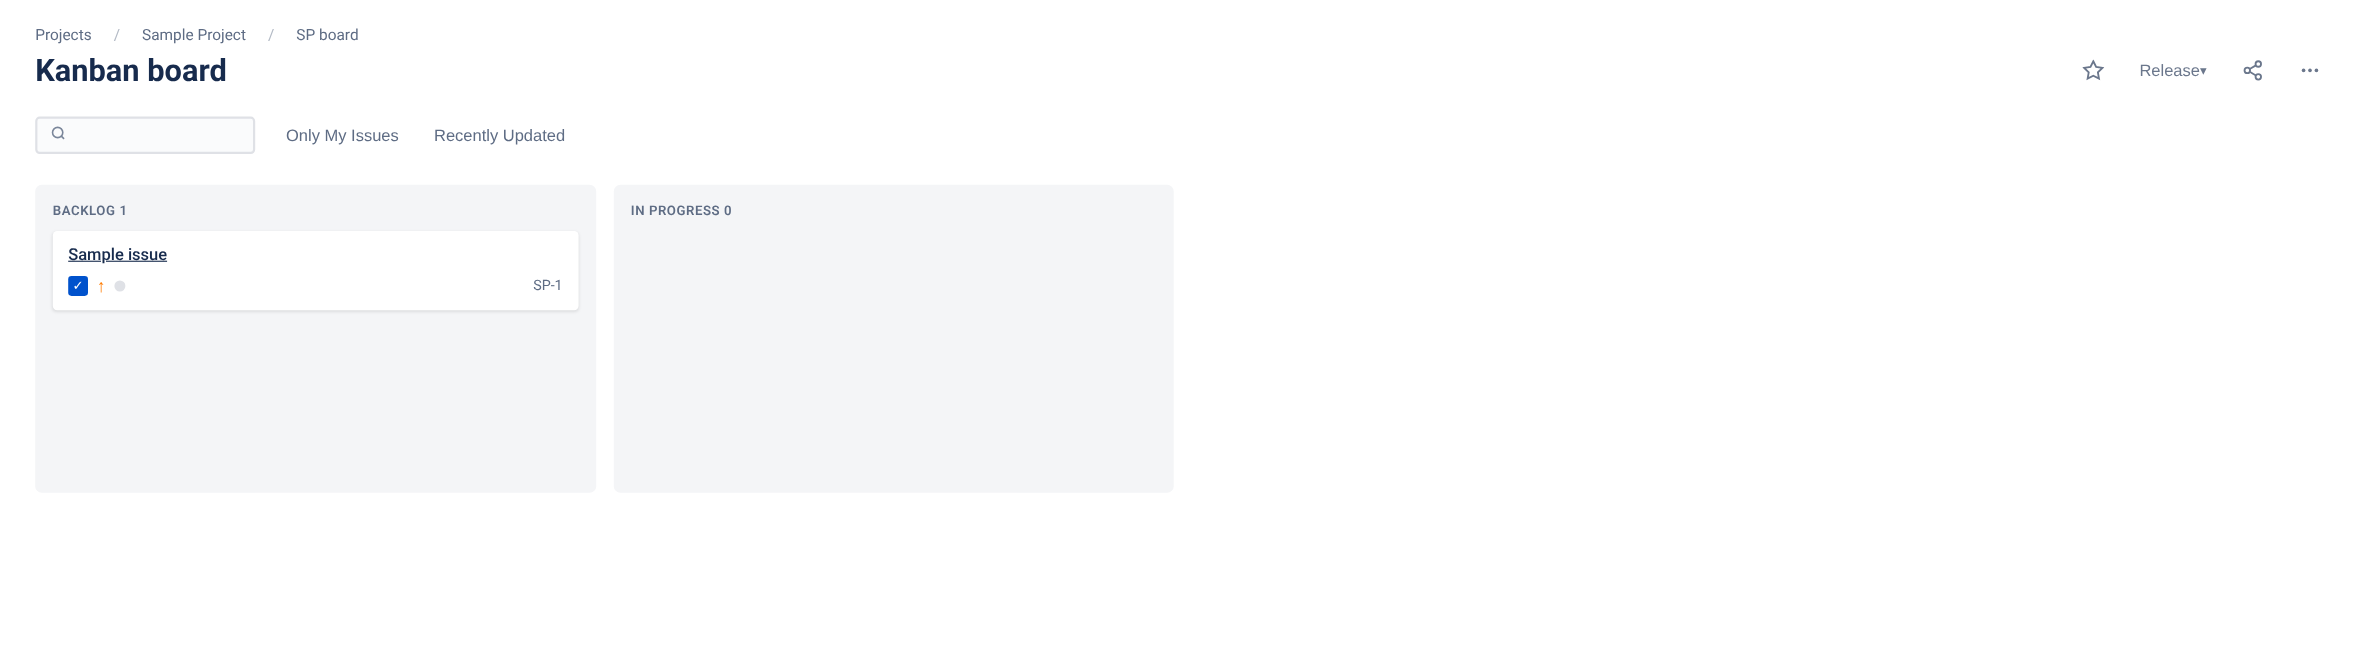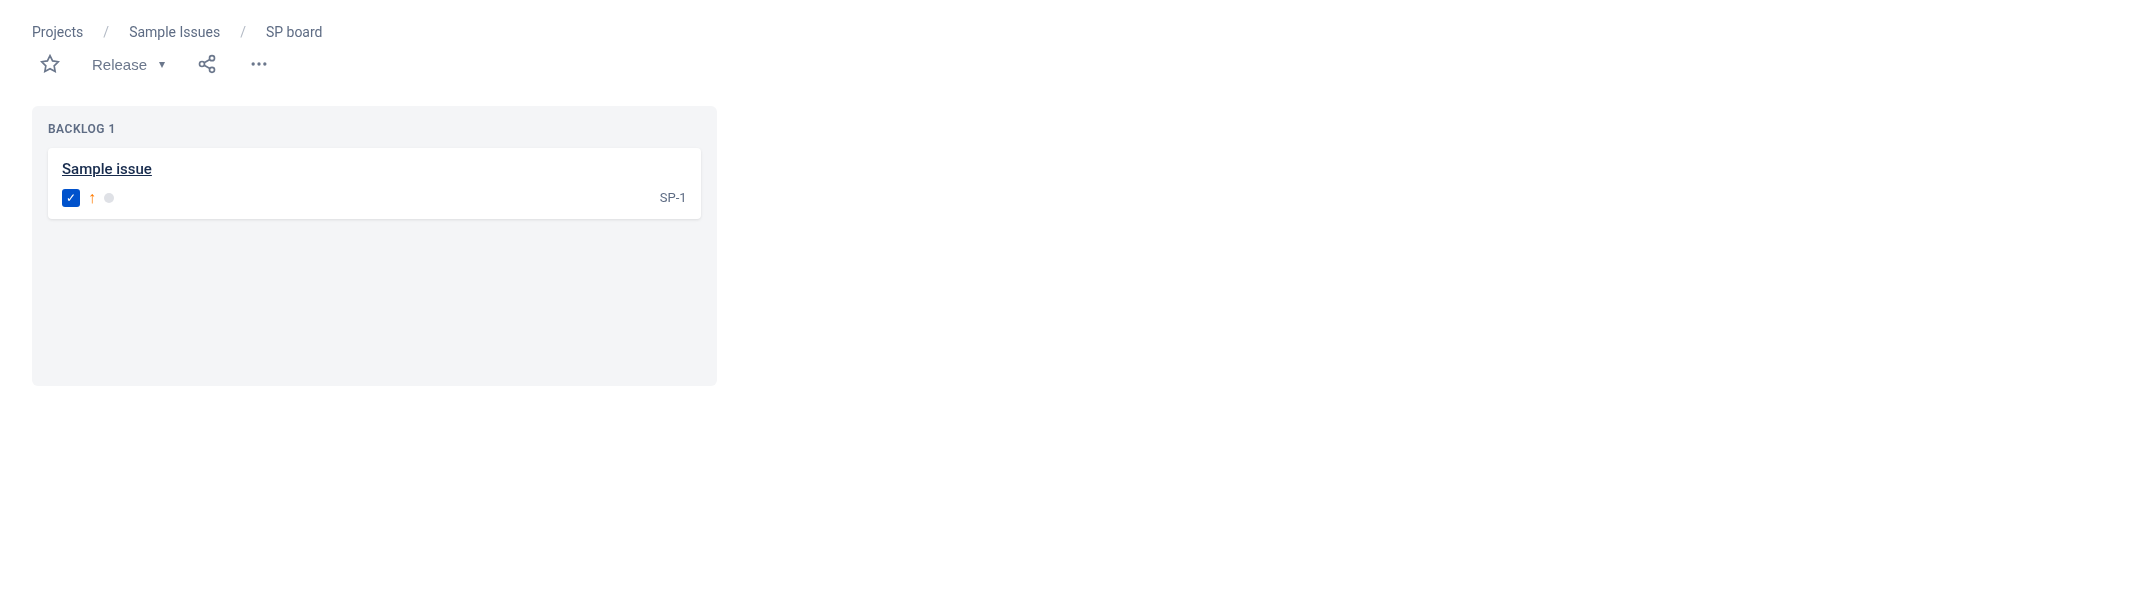--- a/index.html
+++ b/index.html
@@ -55,21 +55,21 @@
       align-items: center;
       justify-content: center;
       border-radius: 4px;
       color: #6b778c;
       font-size: 18px;
     }
 
     .release-btn {
       display: flex;
       align-items: center;
-      gap: 12px;
+      gap: 0;
       border: none;
       background: transparent;
       cursor: pointer;
       color: #6b778c;
       font-size: 15px;
       padding: 6px 8px;
       border-radius: 4px;
     }
     .release-btn .chevron {
       font-size: 12px;
@@ -108,21 +108,21 @@
       background: transparent;
       cursor: pointer;
       font-size: 15px;
       color: #5e6c84;
       padding: 6px 4px;
       border-radius: 4px;
     }
 
     .board-columns {
       display: grid;
-      grid-template-columns: repeat(3, 1fr);
+      grid-template-columns: repeat(4, 1fr);
       gap: 16px;
     }
     .column {
       background: #f4f5f7;
       border-radius: 6px;
       padding: 16px;
       min-height: 280px;
     }
     .column-header {
       font-size: 12px;
@@ -184,26 +184,27 @@
     }
   </style>
 </head>
 <body>
 
 <div class="page-container">
 
   <div class="breadcrumb">
     <a>Projects</a>
     <span class="breadcrumb-sep">/</span>
-    <a>Sample Issues</a>
+    <a>Sample Project</a>
     <span class="breadcrumb-sep">/</span>
     <a>SP board</a>
   </div>
 
   <div class="header-row">
+    <h1 class="page-title">Kanban board</h1>
     <div class="header-actions">
       <button class="icon-btn" title="Star">
         <svg width="20" height="20" viewBox="0 0 24 24" fill="none" stroke="#6b778c" stroke-width="2">
           <polygon points="12 2 15.09 8.26 22 9.27 17 14.14 18.18 21.02 12 17.77 5.82 21.02 7 14.14 2 9.27 8.91 8.26 12 2"></polygon>
         </svg>
       </button>
       <button class="release-btn">
         <span>Release</span>
         <span class="chevron">▾</span>
       </button>
@@ -219,30 +220,46 @@
       <button class="icon-btn" title="More">
         <svg width="20" height="20" viewBox="0 0 24 24" fill="#6b778c">
           <circle cx="5" cy="12" r="2"></circle>
             <circle cx="12" cy="12" r="2"></circle>
             <circle cx="19" cy="12" r="2"></circle>
         </svg>
       </button>
     </div>
   </div>
 
+  <div class="toolbar-row">
+    <div class="search-box">
+      <span class="search-icon">
+        <svg width="14" height="14" viewBox="0 0 24 24" fill="none" stroke="#7a869a" stroke-width="2.5">
+          <circle cx="11" cy="11" r="8"></circle>
+            <line x1="21" y1="21" x2="16.65" y2="16.65"></line>
+        </svg>
+      </span>
+      <input type="text" placeholder="" style="">
+    </div>
+    <button class="filter-btn">Only My Issues</button>
+    <button class="filter-btn">Recently Updated</button>
+  </div>
 
   <div class="board-columns" id="board-container">
   <div class="column">
         <div class="column-header">BACKLOG  1</div>
         <div class="card">
           <div class="card-title">Sample issue</div>
           <div class="card-footer">
             <div class="card-icons">
               <div class="icon-checkbox">✓</div>
               <span class="icon-priority">↑</span>
               <span class="icon-dot"></span>
             </div>
             <span class="card-id">SP-1</span>
           </div>
         </div>
       </div>
+      <div class="column">
+        <div class="column-header">IN PROGRESS  0</div>
+      </div>
     </div>
 </div>
 
 </body></html>

